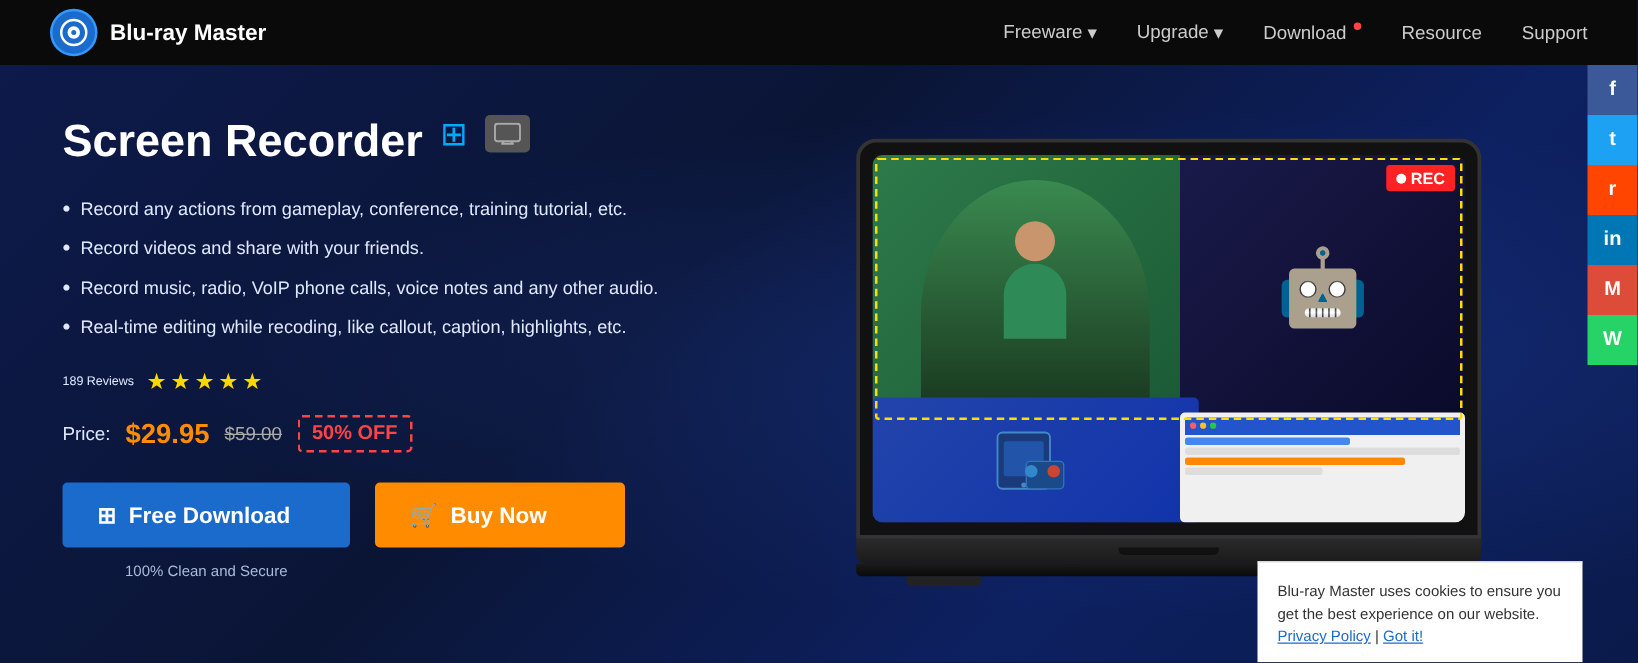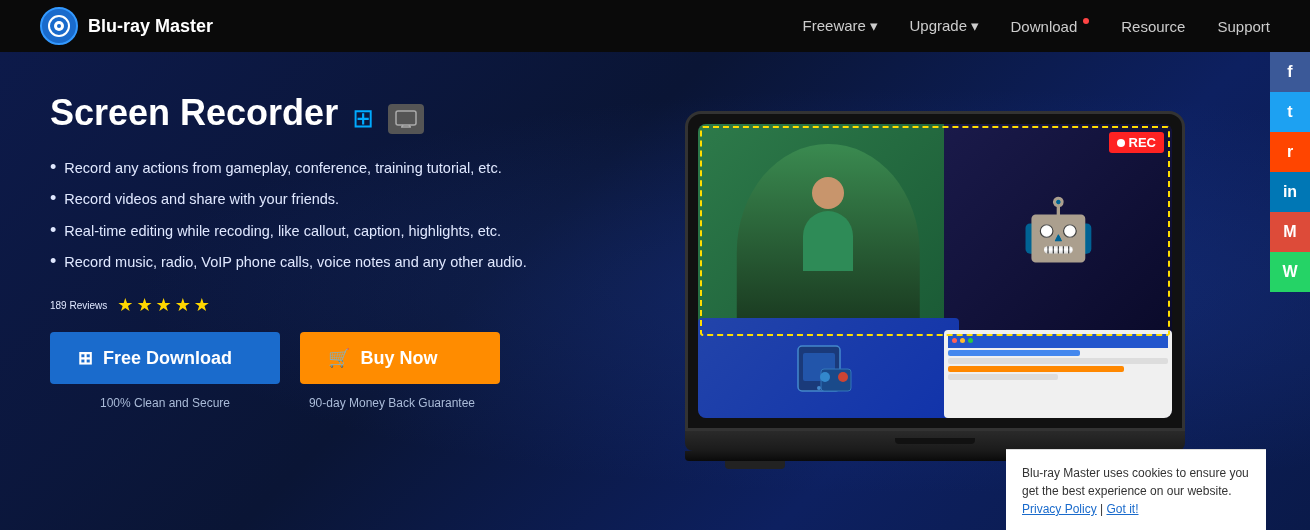--- a/index.html
+++ b/index.html
@@ -86,21 +86,21 @@
 
     
     .hero-left {
       flex: 0 0 580px;
       padding: 40px 40px 30px 50px;
       position: relative;
       z-index: 2;
     }
     .product-title-row {
       display: flex;
-      align-items: flex-end;
+      align-items: flex-start;
       gap: 14px;
       margin-bottom: 24px;
     }
     .product-title {
       color: white;
       font-size: 36px;
       font-weight: bold;
     }
     .win-icon {
       font-size: 26px;
@@ -543,49 +543,54 @@
           <line x1="8" y1="15" x2="7" y2="17" stroke="#aaa" stroke-width="1.5"></line>
           <line x1="14" y1="15" x2="15" y2="17" stroke="#aaa" stroke-width="1.5"></line>
           <line x1="6" y1="17" x2="16" y2="17" stroke="#aaa" stroke-width="1.5"></line>
         </svg>
       </div>
     </div>
 
     <ul class="features-list">
       <li>Record any actions from gameplay, conference, training tutorial, etc.</li>
       <li>Record videos and share with your friends.</li>
+      <li>Record music, radio, VoIP phone calls, voice notes and any other audio.</li>
       <li>Real-time editing while recoding, like callout, caption, highlights, etc.</li>
-      <li>Record music, radio, VoIP phone calls, voice notes and any other audio.</li>
     </ul>
 
     <div class="reviews-row">
       <span class="reviews-count">189 Reviews</span>
       <div class="stars">
         <span class="star">★</span>
         <span class="star">★</span>
         <span class="star">★</span>
         <span class="star">★</span>
         <span class="star">★</span>
       </div>
     </div>
 
+    <div class="price-row">
+      <span class="price-label">Price:</span>
+      <span class="price-current">$29.95</span>
+      <span class="price-original">$59.00</span>
+      <span class="discount-badge">50% OFF</span>
+    </div>
 
     <div class="buttons-row">
       <button class="btn-free">
         <span>⊞</span>
         <span>Free Download</span>
       </button>
       <button class="btn-buy">
         <span>🛒</span>
         <span>Buy Now</span>
       </button>
     </div>
     <div class="btn-subtexts">
       <div class="btn-subtext btn-free-sub">100% Clean and Secure</div>
-      <div class="btn-subtext btn-buy-sub">90-day Money Back Guarantee</div>
     </div>
   </div>
 
   <div class="hero-right">
     <div class="laptop">
       <div class="laptop-screen-outer">
         <div class="laptop-screen-inner">
           <div class="screen-collage">
 
             <div class="selection-border"></div>

